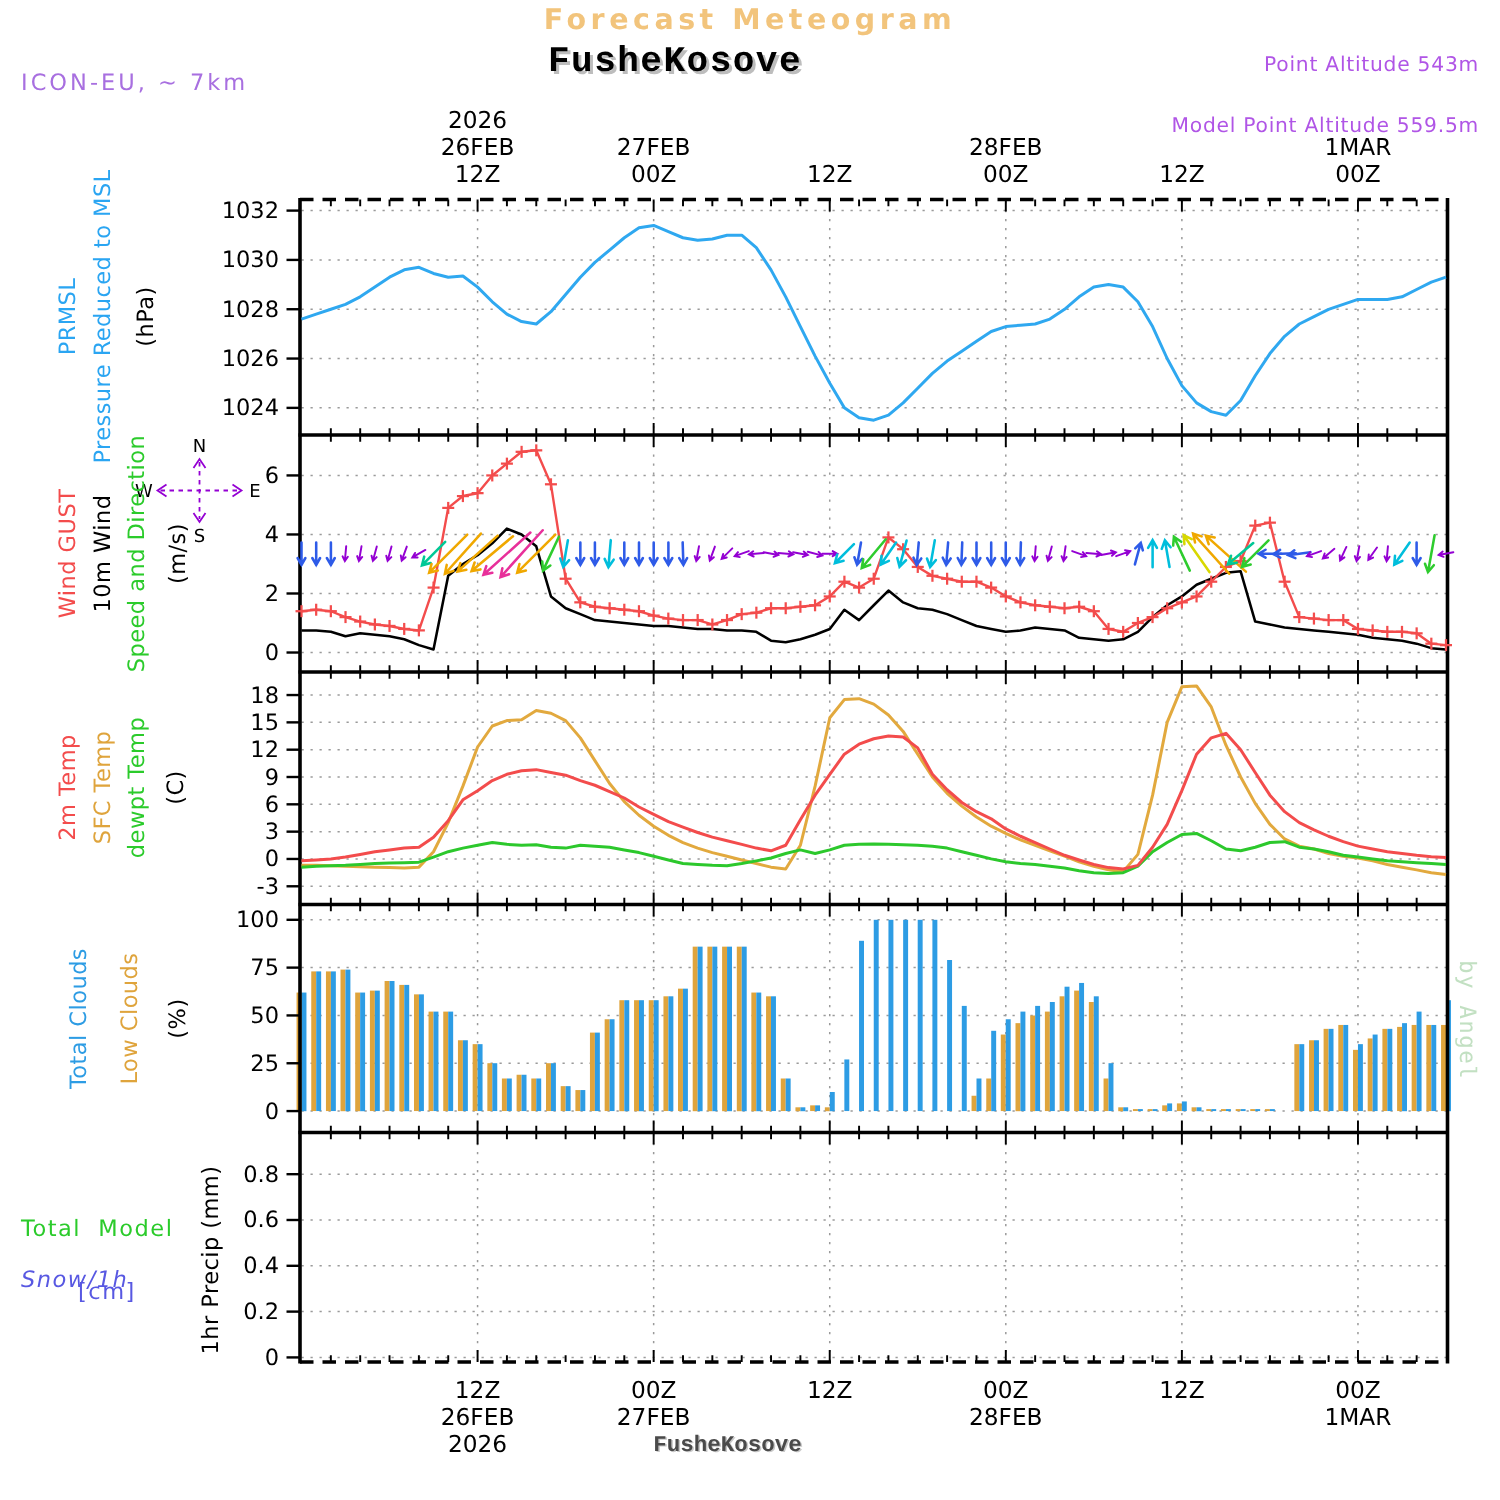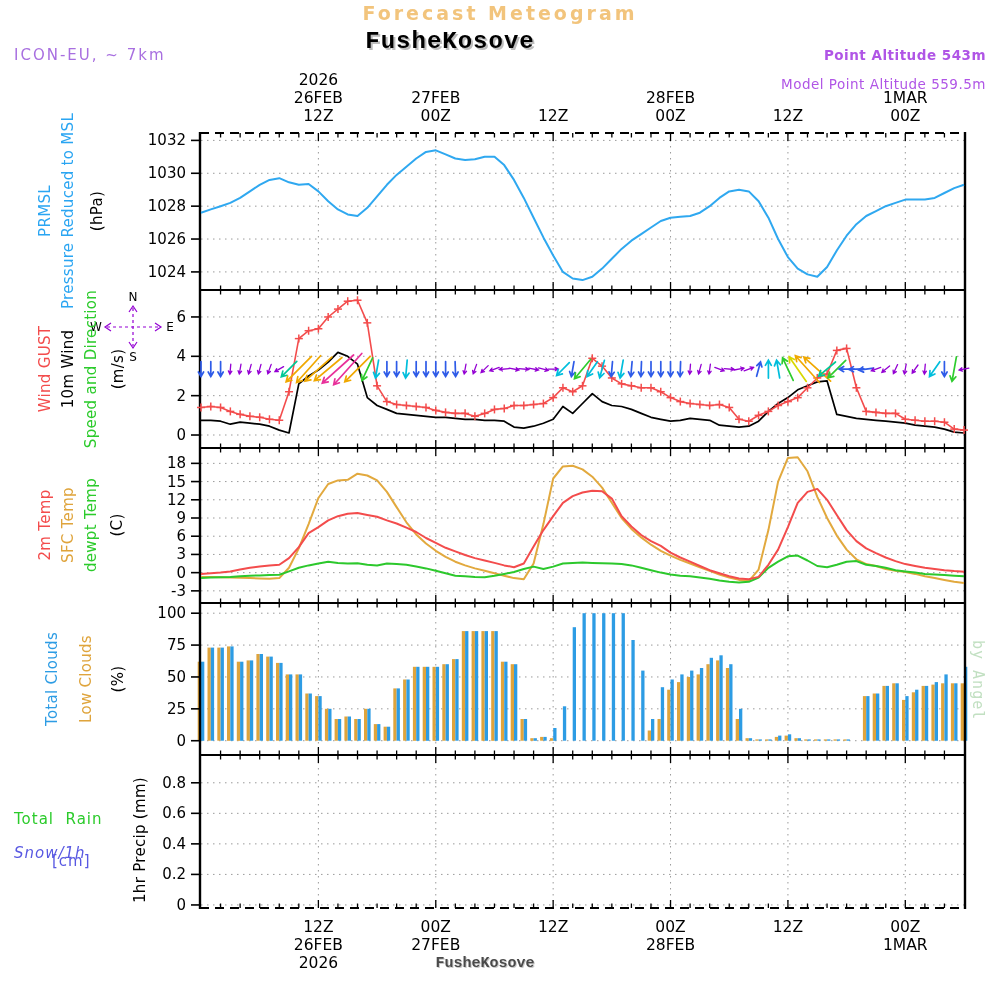--- a/index.html
+++ b/index.html
@@ -3,21 +3,21 @@
 <meta charset="utf-8">
 <style>
   html,body{margin:0;padding:0;background:#fff;width:1000px;height:1000px;overflow:hidden;}
   #canvas{position:relative;width:1000px;height:755px;background:#fff;font-family:"DejaVu Sans",sans-serif;}
   #chart{position:absolute;left:0;top:0;}
   svg text{font-family:"DejaVu Sans",sans-serif;fill:#000;}
   .hdr-watermark{position:absolute;left:0;right:0;top:2px;text-align:center;font-size:19px;letter-spacing:3px;color:#f2c47c;font-weight:bold;}
   .station-title{position:absolute;left:0;width:900px;top:28px;margin:0;text-align:center;font-family:"Liberation Mono","DejaVu Sans Mono",monospace;font-weight:bold;font-size:24px;color:#000;text-shadow:2px 2px 0 #bdbdbd;letter-spacing:1px;}
   .model-label{position:absolute;left:14px;top:46px;font-size:15px;letter-spacing:2px;color:#a86fe0;}
   .pcoord{position:absolute;right:14px;text-align:right;font-size:13.5px;letter-spacing:0.5px;color:#b055e6;}
-  .pc1{top:11px;} .pc2{top:28px;} .pc3{top:47px;font-weight:bold;} .pc4{top:64px;margin-top:12px;}
+  .pc1{top:11px;} .pc2{top:28px;} .pc3{top:35px;} .pc4{top:64px;margin-top:12px;}
   .side-watermark{position:absolute;left:969px;top:640px;color:#c2e0c2;font-family:"DejaVu Sans Mono",monospace;font-size:15px;writing-mode:vertical-rl;letter-spacing:1px;}
   .footer-station{position:absolute;left:0;width:970px;top:955px;text-align:center;font-family:"Liberation Mono","DejaVu Sans Mono",monospace;font-weight:bold;font-size:15px;color:#4a4a4a;text-shadow:1px 1px 0 #c9c9c9;}
   .side-label{position:absolute;transform:translate(-50%,-50%) rotate(-90deg);white-space:nowrap;font-size:15px;letter-spacing:0.3px;}
   .flat-label{position:absolute;white-space:pre;font-size:15px;letter-spacing:1px;}
 </style>
 </head>
 <body>
 
 <div id="canvas">
   <div class="hdr-watermark">Forecast Meteogram</div>
@@ -976,16 +976,16 @@
     <div class="side-label" style="left: 91px; top: 369px; color: rgb(43, 203, 43);">Speed and Direction</div>
     <div class="side-label" style="left: 118px; top: 369px; color: rgb(0, 0, 0);">(m/s)</div>
     <div class="side-label" style="left: 45px; top: 525px; color: rgb(243, 76, 76);">2m Temp</div>
     <div class="side-label" style="left: 68px; top: 525px; color: rgb(223, 164, 60);">SFC Temp</div>
     <div class="side-label" style="left: 91px; top: 525px; color: rgb(43, 203, 43);">dewpt Temp</div>
     <div class="side-label" style="left: 117px; top: 525px; color: rgb(0, 0, 0);">(C)</div>
     <div class="side-label" style="left: 52px; top: 679px; color: rgb(45, 156, 228);">Total Clouds</div>
     <div class="side-label" style="left: 86px; top: 679px; color: rgb(223, 164, 60);">Low Clouds</div>
     <div class="side-label" style="left: 118px; top: 679px; color: rgb(0, 0, 0);">(%)</div>
     <div class="side-label" style="left: 140px; top: 840px; color: rgb(0, 0, 0);">1hr Precip (mm)</div>
-    <div class="flat-label" style="left: 14px; top: 810px; color: rgb(43, 203, 43);">Total  Rain</div>
+    <div class="flat-label" style="left: 14px; top: 810px; color: rgb(43, 203, 43);">Total  Model</div>
     <div class="flat-label" style="left: 14px; top: 844px; color: rgb(88, 88, 226); font-style: italic;">Snow/1h</div>
     <div class="flat-label" style="left: 52px; top: 852px; color: rgb(88, 88, 226);">[cm]</div>
   </div>
 
 </body></html>

